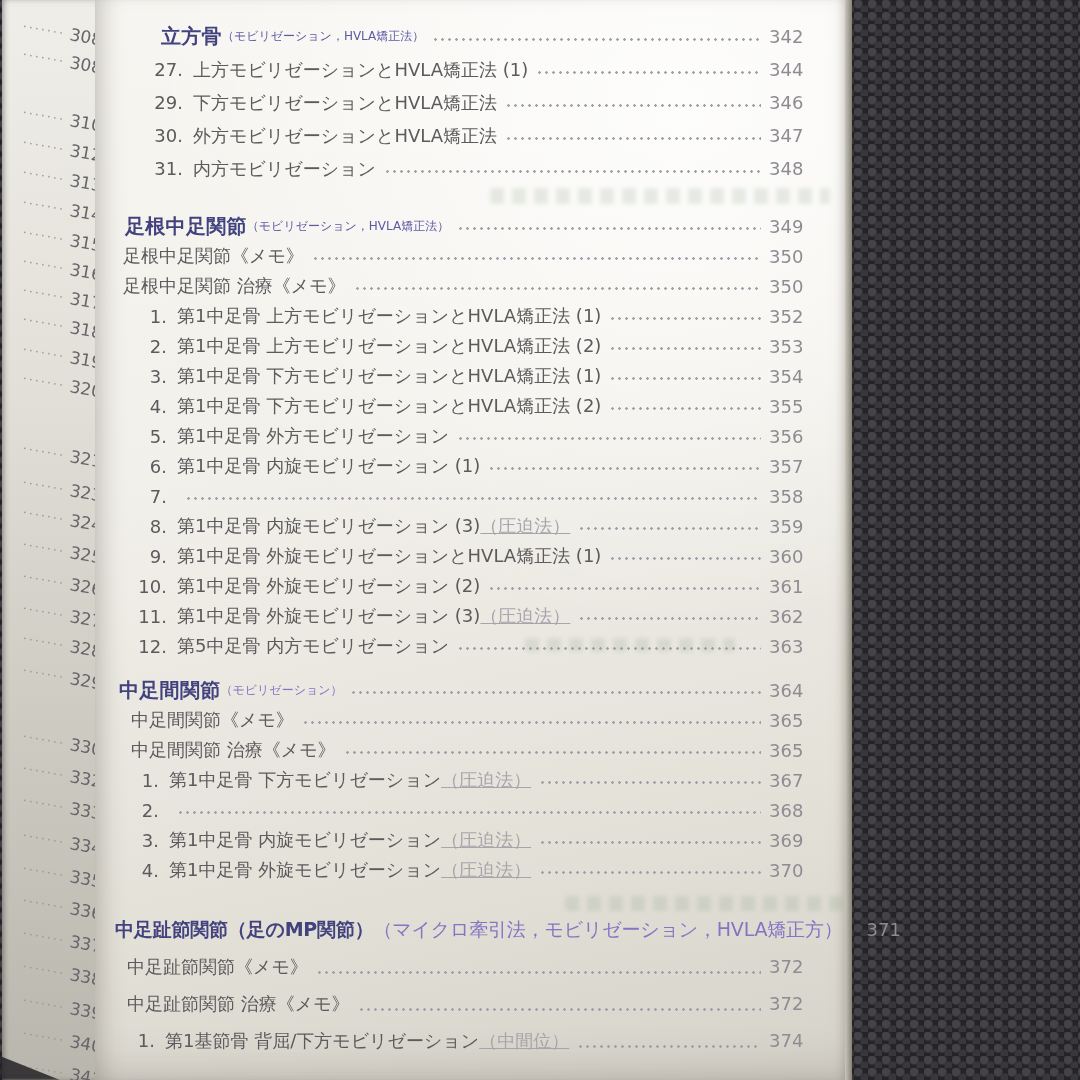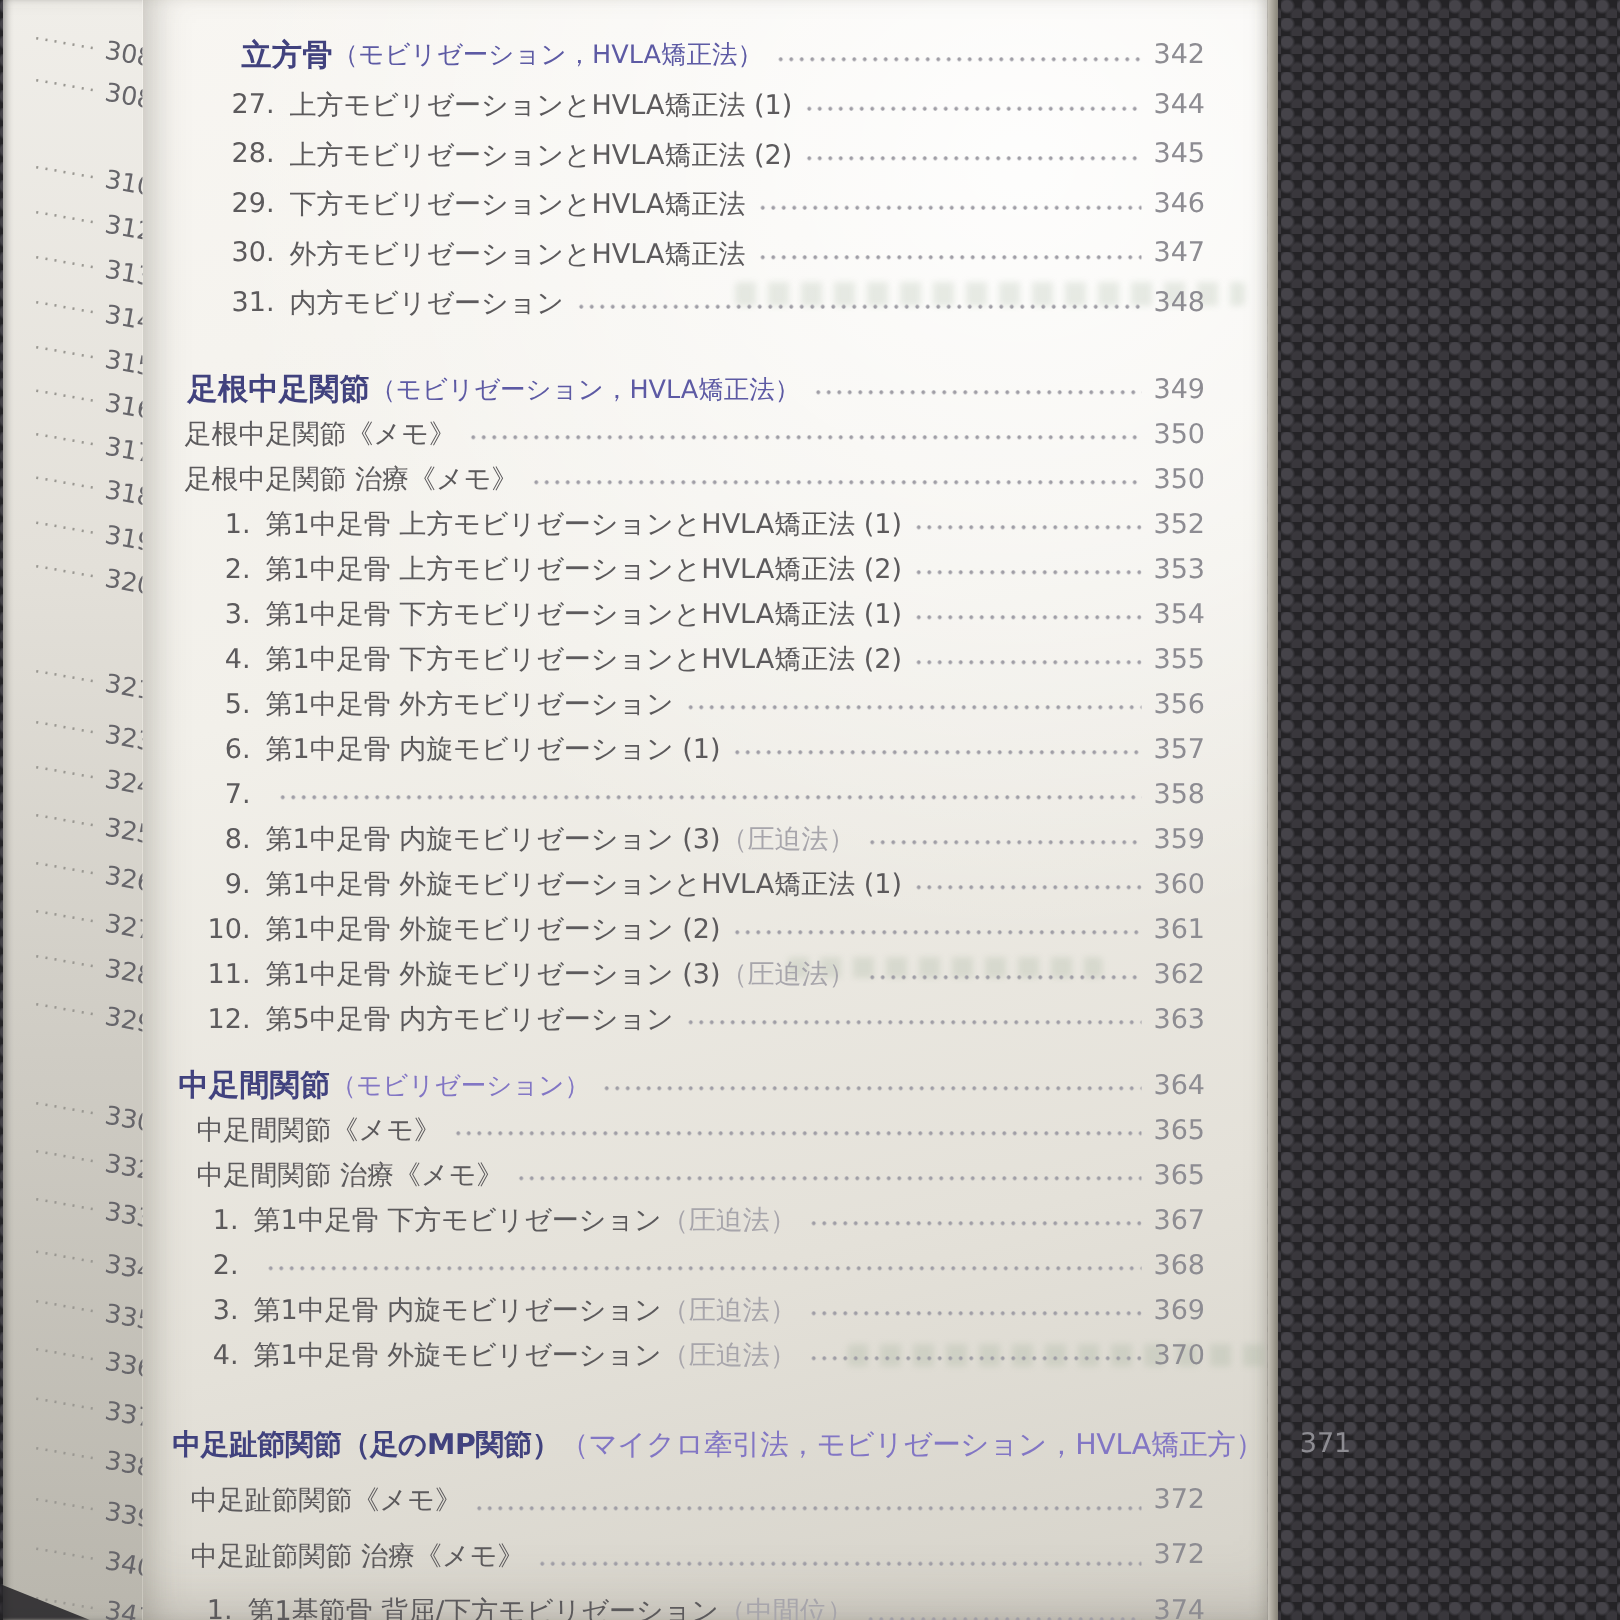--- a/index.html
+++ b/index.html
@@ -44,27 +44,27 @@
   .row{display:flex;align-items:center;margin-right:30px;}
   .row{height:30px;}
   .sec1 .row{height:33px;}
   .sec4 .row{height:37px;}
   .sec1{margin-top:20px}.sec2{margin-top:26px}.sec3{margin-top:14px}.sec4{margin-top:26px}
   .sec1 .head{margin-left:46px}.sec1 .item{margin-left:34px}
   .sec2 .head{margin-left:10px}.sec2 .memo{margin-left:8px}.sec2 .item{margin-left:18px}
   .sec3 .head{margin-left:4px}.sec3 .memo{margin-left:16px}.sec3 .item{margin-left:10px}
   .sec4 .head{margin-left:0}.sec4 .memo{margin-left:12px}.sec4 .item{margin-left:6px}
   .hmain{font-size:20px;font-weight:600;color:var(--hnavy,#41427e);letter-spacing:.3px;white-space:nowrap;}
-  .hparen{font-size:17px;font-weight:500;white-space:nowrap;}
+  .hparen{font-size:12px;font-weight:500;white-space:nowrap;}
   .sec4 .hmain,.sec4 .hparen{font-size:19px;letter-spacing:-.2px;}
   .paren-blue{color:var(--hpblue,#5d5aa4);} .paren-violet{color:var(--hpviolet,#8276c4);}
   .inum{width:34px;text-align:right;margin-right:10px;font-size:18px;color:var(--txt,#5c5a5c);flex:none;}
   .label{font-size:18px;color:var(--txt,#5c5a5c);white-space:nowrap;}
   .memo .label{font-size:18px;}
-  .light{color:var(--light,#a7a5ab);}
+  .light{color:var(--light,#a7a5ab);text-decoration:underline;}
   .leader{flex:1;height:100%;margin:0 8px;min-width:14px;
     background-image:radial-gradient(circle,#a09ea6 1.1px,transparent 1.5px);
     background-size:7px 3px;background-repeat:repeat-x;background-position:left bottom 11px;}
   .sec1 .leader{background-position:left bottom 12px;}
   .no-leader{flex:0;min-width:8px;background:none;}
   .pnum{width:46px;flex:none;font-size:18px;color:var(--num,#8d8c92);}
 </style>
 </head>
 <body>
 
@@ -209,26 +209,20 @@
     <span class="leader"></span>
     <span class="pnum">342</span>
   </div>
           <div class="row item">
     <span class="inum">27.</span>
     <span class="label"><span class="t">上方モビリゼーションとHVLA矯正法 (1)</span></span>
     <span class="leader"></span>
     <span class="pnum">344</span>
   </div>
           <div class="row item">
-    <span class="inum">28.</span>
-    <span class="label"><span class="t">上方モビリゼーションとHVLA矯正法 (2)</span></span>
-    <span class="leader"></span>
-    <span class="pnum">345</span>
-  </div>
-          <div class="row item">
     <span class="inum">29.</span>
     <span class="label"><span class="t">下方モビリゼーションとHVLA矯正法</span></span>
     <span class="leader"></span>
     <span class="pnum">346</span>
   </div>
           <div class="row item">
     <span class="inum">30.</span>
     <span class="label"><span class="t">外方モビリゼーションとHVLA矯正法</span></span>
     <span class="leader"></span>
     <span class="pnum">347</span>

